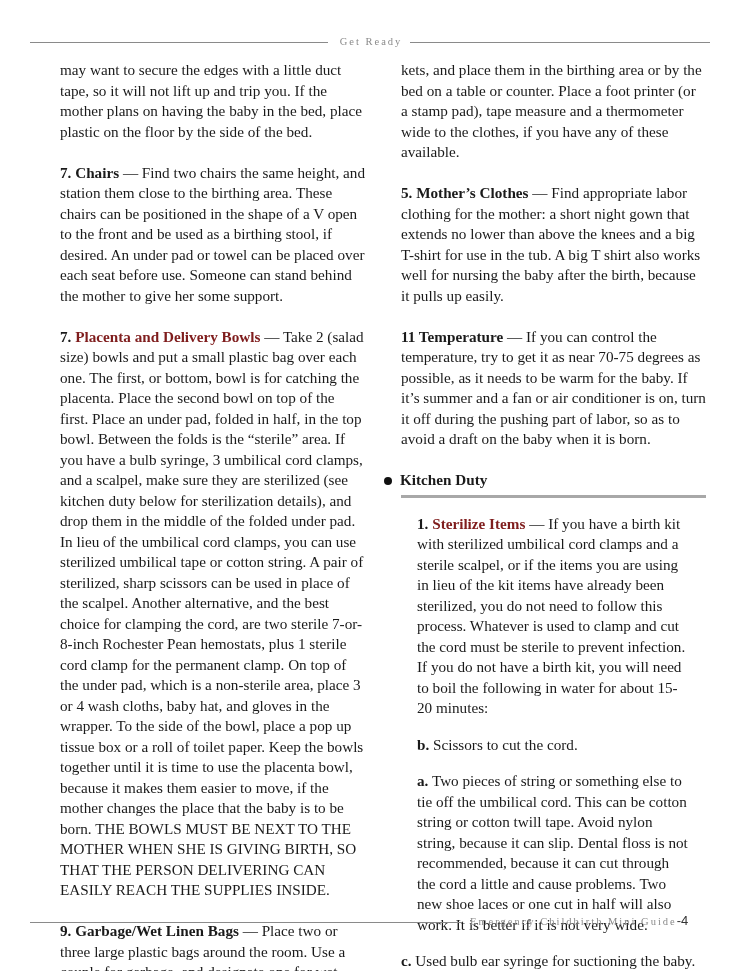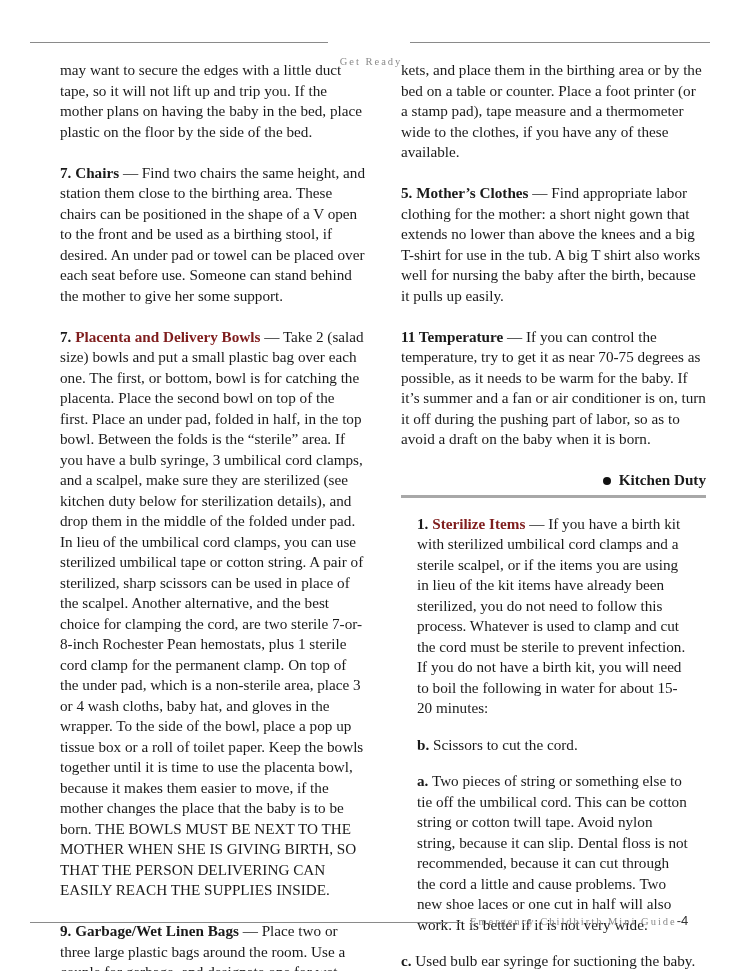--- a/index.html
+++ b/index.html
@@ -3,28 +3,28 @@
   <meta charset="utf-8">
   <style>
     html, body { margin: 0; padding: 0; background: #ffffff; }
     body { width: 750px; height: 971px; position: relative; overflow: hidden;
            font-family: "Liberation Serif", serif; color: #1a1a1a; }
     .header { position: absolute; top: 34px; left: 30px; width: 680px; height: 16px; }
     .header .rule { position: absolute; top: 8px; height: 1px; background: #8a8a8a; }
     .header .rule.left { left: 0; width: 298px; }
     .header .rule.right { left: 380px; width: 300px; }
     .header .title { position: absolute; left: 305px; top: 0; width: 72px; text-align: center;
-           font-size: 10.5px; letter-spacing: 2px; color: #8a8a8a; line-height: 16px; margin-top: 20px; }
+           font-size: 10.5px; letter-spacing: 2px; color: #8a8a8a; line-height: 16px; }
     .col { position: absolute; top: 60px; font-size: 15.2px; line-height: 20.5px; }
     .col.left { left: 60px; width: 305px; }
     .col.right { left: 401px; width: 305px; }
     .para { margin: 0 0 20.5px 0; }
     .para b { font-weight: bold; }
     .red { color: #7f1d1d; font-weight: bold; }
-    .section-head { position: relative; margin: 12px 0 0 -17px; font-weight: bold; line-height: 20.5px; text-align: right; }
+    .section-head { position: relative; margin: 12px 0 0 -17px; font-weight: bold; line-height: 20.5px; }
     .section-head .bullet { display: inline-block; width: 8px; height: 8px; border-radius: 50%;
            background: #111; margin-right: 8px; vertical-align: middle; position: relative; top: -1px; }
     .section-head-rule { height: 3px; background: #a8a8a8; margin: 4px 0 13px 0; width: 305px; }
     .sub { margin: 16px; }
     .footer { position: absolute; top: 912px; left: 30px; width: 690px; height: 16px; }
     .footer .rule { position: absolute; left: 0; top: 10px; width: 432px; height: 1px; background: #8a8a8a; }
     .footer .title { position: absolute; left: 440px; top: 0; font-size: 10.5px; letter-spacing: 2px;
            color: #8a8a8a; line-height: 18px; white-space: nowrap; }
     .footer .pagenum { font-family: "Liberation Sans", sans-serif; font-size: 13px; color: #333;
            letter-spacing: 0; }

